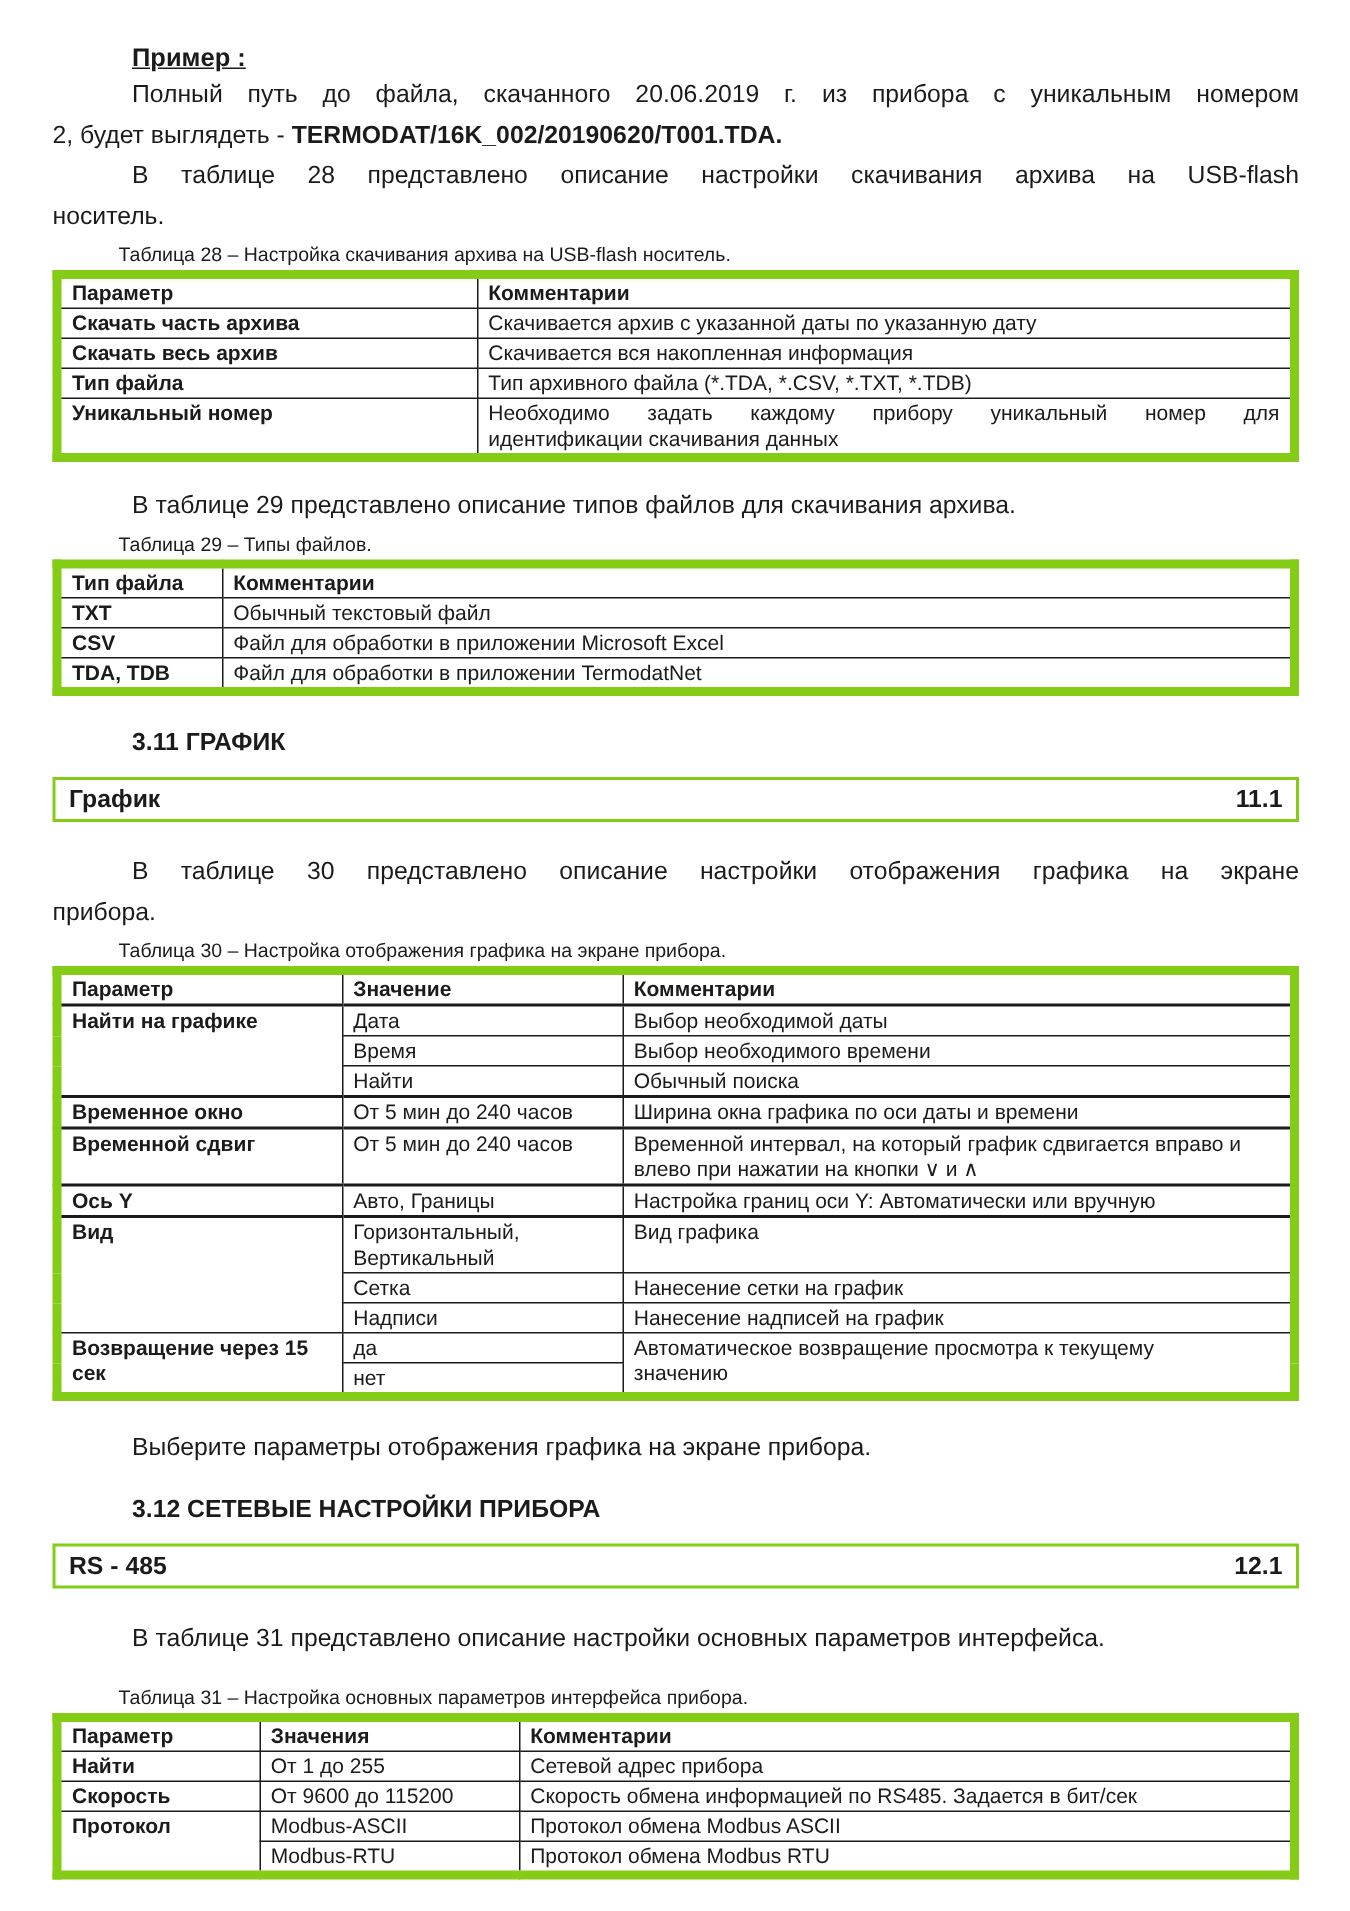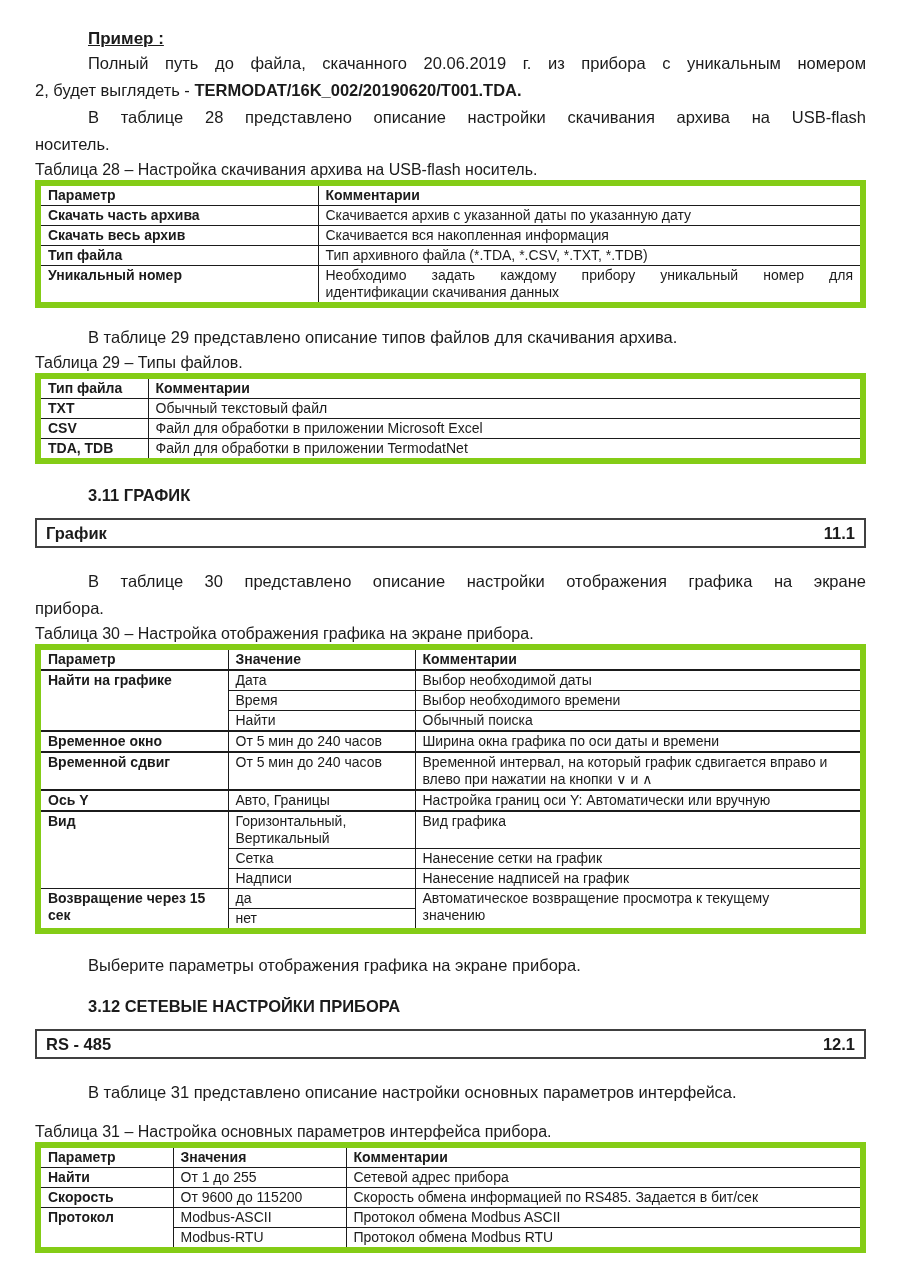--- a/index.html
+++ b/index.html
@@ -12,23 +12,23 @@
     overflow:hidden;
   }
   .para { font-size:16.5px; line-height:27px; text-align:justify; }
   .ln { display:block; }
   .ln-first { text-indent:53px; text-align-last:justify; }
   .indent { text-indent:53px; }
   .b { font-weight:bold; }
   .example { font-size:17px; font-weight:bold; margin-left:53px; line-height:22px; }
   .example .u { text-decoration:underline; }
   .sec-heading { font-size:16.5px; font-weight:bold; margin-left:53px; line-height:22px; }
-  .caption { font-size:16px; line-height:16px; margin-top:4px; margin-bottom:2px; }
+  .caption { font-size:13px; line-height:16px; margin-top:4px; margin-bottom:2px;margin-left:44px; }
   .secbar {
-    border:2px solid #404040;
+    border:2px solid #84cc16;
     height:30px;
     display:flex; justify-content:space-between; align-items:center;
     padding:0 9px;
     font-size:16.5px; font-weight:bold;
   }
   table.doc-table {
     border-collapse:collapse;
     width:100%;
     table-layout:fixed;
     border:6px solid #84cc16;

